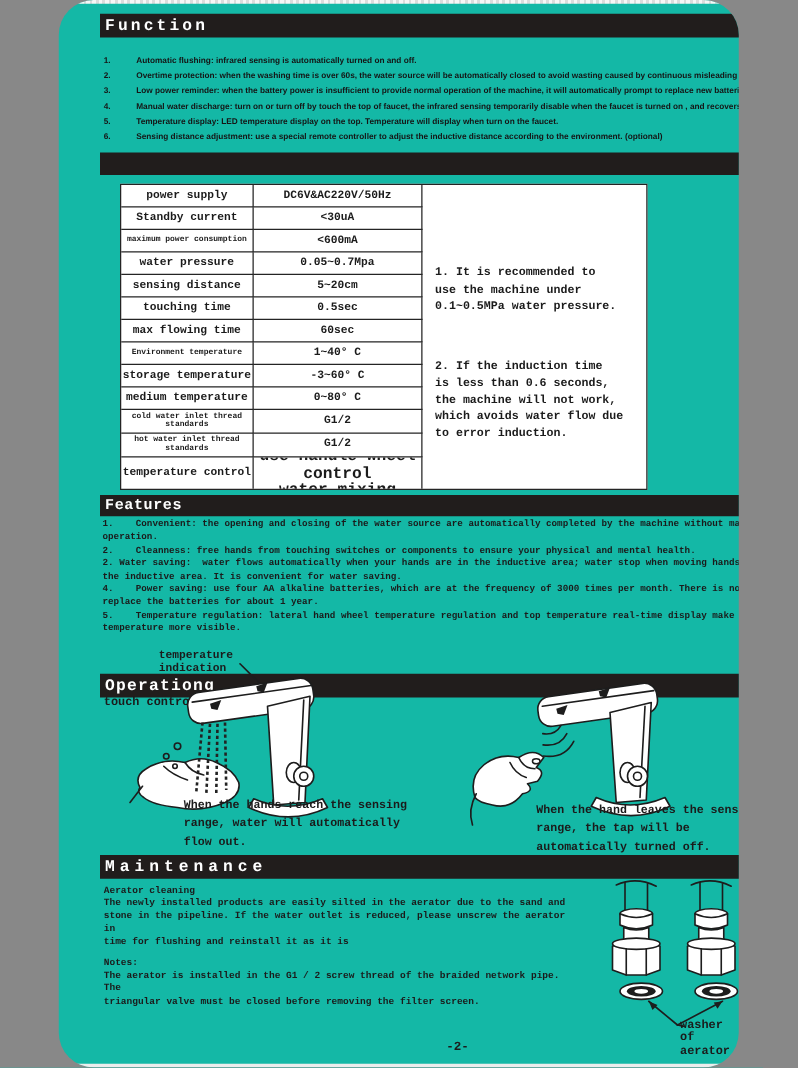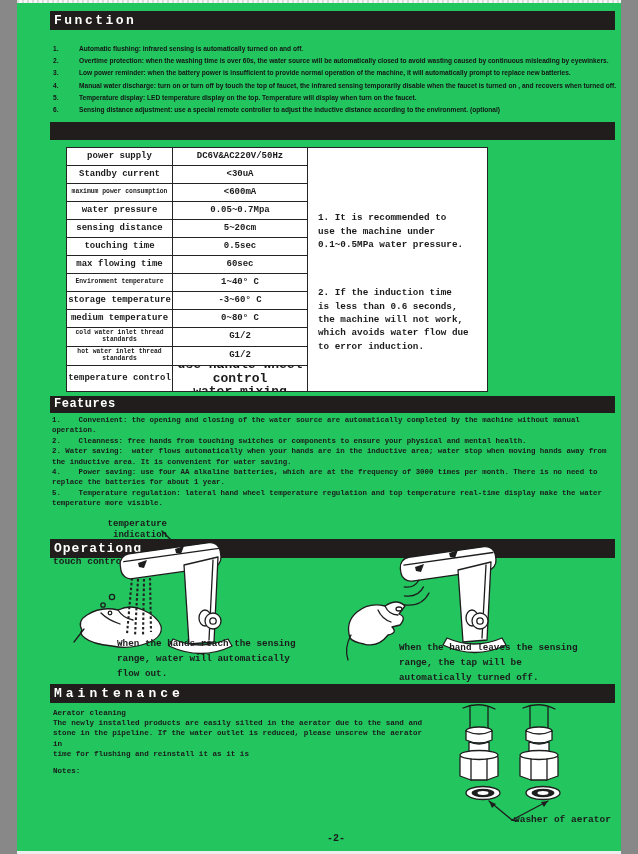--- a/index.html
+++ b/index.html
@@ -1,17 +1,17 @@
 <!DOCTYPE html>
 <html><head>
 <meta charset="utf-8">
 <style>
   html,body{margin:0;padding:0;background:#888;}
-  #page{position:relative;width:604px;height:854px;background:#22c55e;overflow:hidden;
-        font-family:"Liberation Mono","DejaVu Sans Mono",monospace;color:#1b1b1b;margin:0 auto;}
+  #page{position:relative;width:544px;height:854px;background:#14b8a6;overflow:hidden;
+        font-family:"Liberation Mono","DejaVu Sans Mono",monospace;color:#1b1b1b;margin:0 auto;border-radius:28px;}
   
   .bar{position:absolute;left:33px;width:565px;height:19px;background:#211d1c;color:#fff;
        font-weight:bold;font-size:13px;line-height:19px;padding-left:4px;box-sizing:border-box;
        font-family:"Liberation Mono","DejaVu Sans Mono",monospace;}
   
   .scan-strip{position:absolute;left:0;top:0;width:638px;height:3px;
        background:repeating-linear-gradient(90deg,#dcdcdc 0 2px,#f6f6f6 2px 5px);}
   .scan-strip-bottom{position:absolute;left:0;top:851px;width:638px;height:3px;background:#ededed;}
   
   .fn-list{position:absolute;left:36px;top:43px;width:566px;font-family:"Liberation Sans","DejaVu Sans",sans-serif;
@@ -133,21 +133,21 @@
   <div class="feat-list">
     <p class="feat-item">1.    Convenient: the opening and closing of the water source are automatically completed by the machine without manual operation.</p>
     <p class="feat-item">2.    Cleanness: free hands from touching switches or components to ensure your physical and mental health.</p>
     <p class="feat-item">2. Water saving:  water flows automatically when your hands are in the inductive area; water stop when moving hands away from the inductive area. It is convenient for water saving.</p>
     <p class="feat-item">4.    Power saving: use four AA alkaline batteries, which are at the frequency of 3000 times per month. There is no need to replace the batteries for about 1 year.</p>
     <p class="feat-item">5.    Temperature regulation: lateral hand wheel temperature regulation and top temperature real-time display make the water temperature more visible.</p>
   </div>
 
   <div class="bar" style="top:510px;letter-spacing:1px;margin-top:29px;">Operationg</div>
 
-  <div class="op-label" style="left:80px;top:519px;width:70px;text-align:right;font-size:9px;line-height:10.5px;white-space:pre-line;">temperature
+  <div class="op-label" style="left:80px;top:519px;width:70px;text-align:left;font-size:9px;line-height:10.5px;white-space:pre-line;">temperature
 indication</div>
   <div class="op-label" style="left:36px;top:556px;font-size:9.5px;">touch control</div>
 
   <svg style="left:55px;top:518px;" width="255" height="150" viewBox="0 0 255 150">
 
     <line class="ln" x1="90" y1="13" x2="106" y2="29"></line>
     <line class="ln" x1="54" y1="43" x2="67" y2="48"></line>
 
     <g transform="rotate(-8 100 42)">
       <rect class="lnw" x="48" y="30" width="101" height="25" rx="10"></rect>
@@ -227,20 +227,22 @@
 range, the tap will be
 automatically turned off.</div>
 
   <div class="bar" style="top:684px;letter-spacing:4px;">Maintenance</div>
 
   <div class="mt-text" style="left:36px;top:708px;width:380px;">Aerator cleaning</div>
   <div class="mt-text" style="left:36px;top:718px;width:382px;">The newly installed products are easily silted in the aerator due to the sand and
 stone in the pipeline. If the water outlet is reduced, please unscrew the aerator in
 time for flushing and reinstall it as it is</div>
   <div class="mt-text" style="left:36px;top:766px;width:380px;">Notes:</div>
+  <div class="mt-text" style="left:36px;top:776px;width:382px;">The aerator is installed in the G1 / 2 screw thread of the braided network pipe. The
+triangular valve must be closed before removing the filter screen.</div>
 
   <svg style="left:410px;top:700px;" width="200" height="135" viewBox="0 0 200 135">
     <g>
       <path class="ln" d="M36,8 Q52,1 68,9"></path>
       <line class="ln" x1="43" y1="6" x2="43" y2="30"></line>
       <line class="ln" x1="61" y1="7" x2="61" y2="30"></line>
       <ellipse class="lnw" cx="52" cy="31" rx="13" ry="4"></ellipse>
       <path class="lnw" d="M39,31 L39,40 Q52,46 65,40 L65,31 Q52,37 39,31 Z"></path>
       <path class="lnw" d="M42,42 L42,53 L62,53 L62,42 Q52,46 42,42 Z"></path>
       <path class="lnw" d="M33,57 L44,52 L60,52 L71,57 L71,76 L60,80 L44,80 L33,76 Z"></path>

